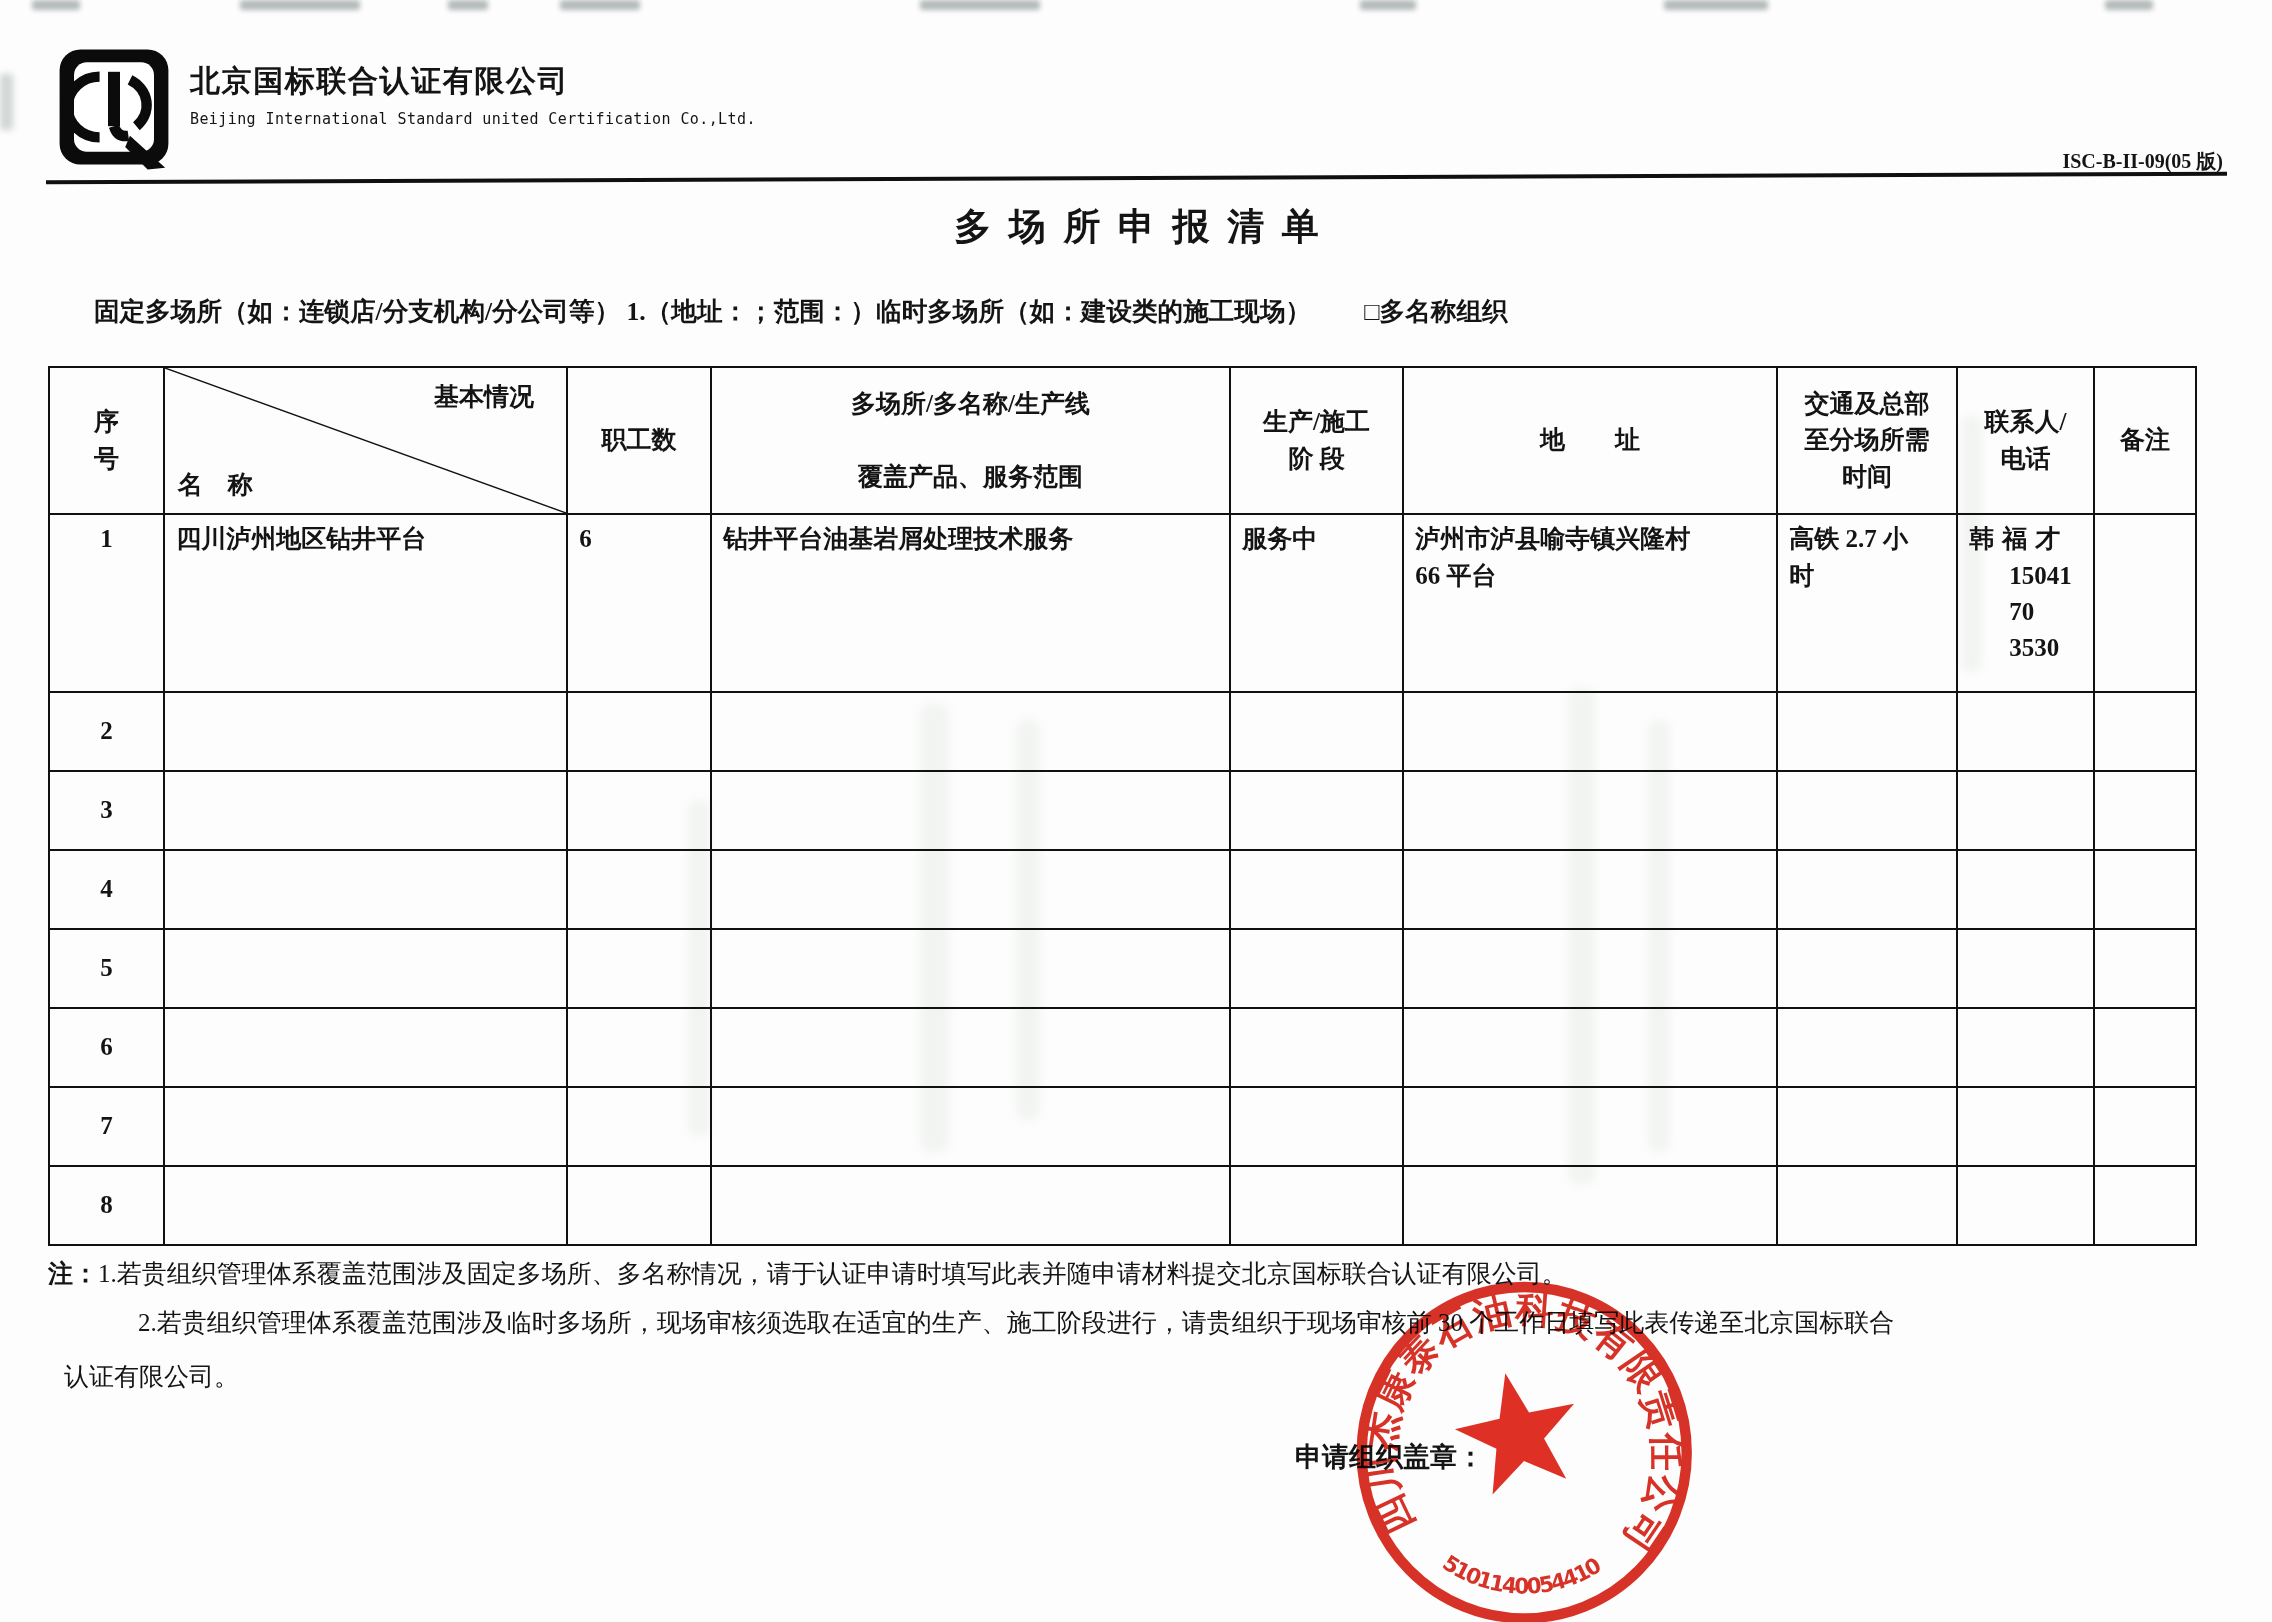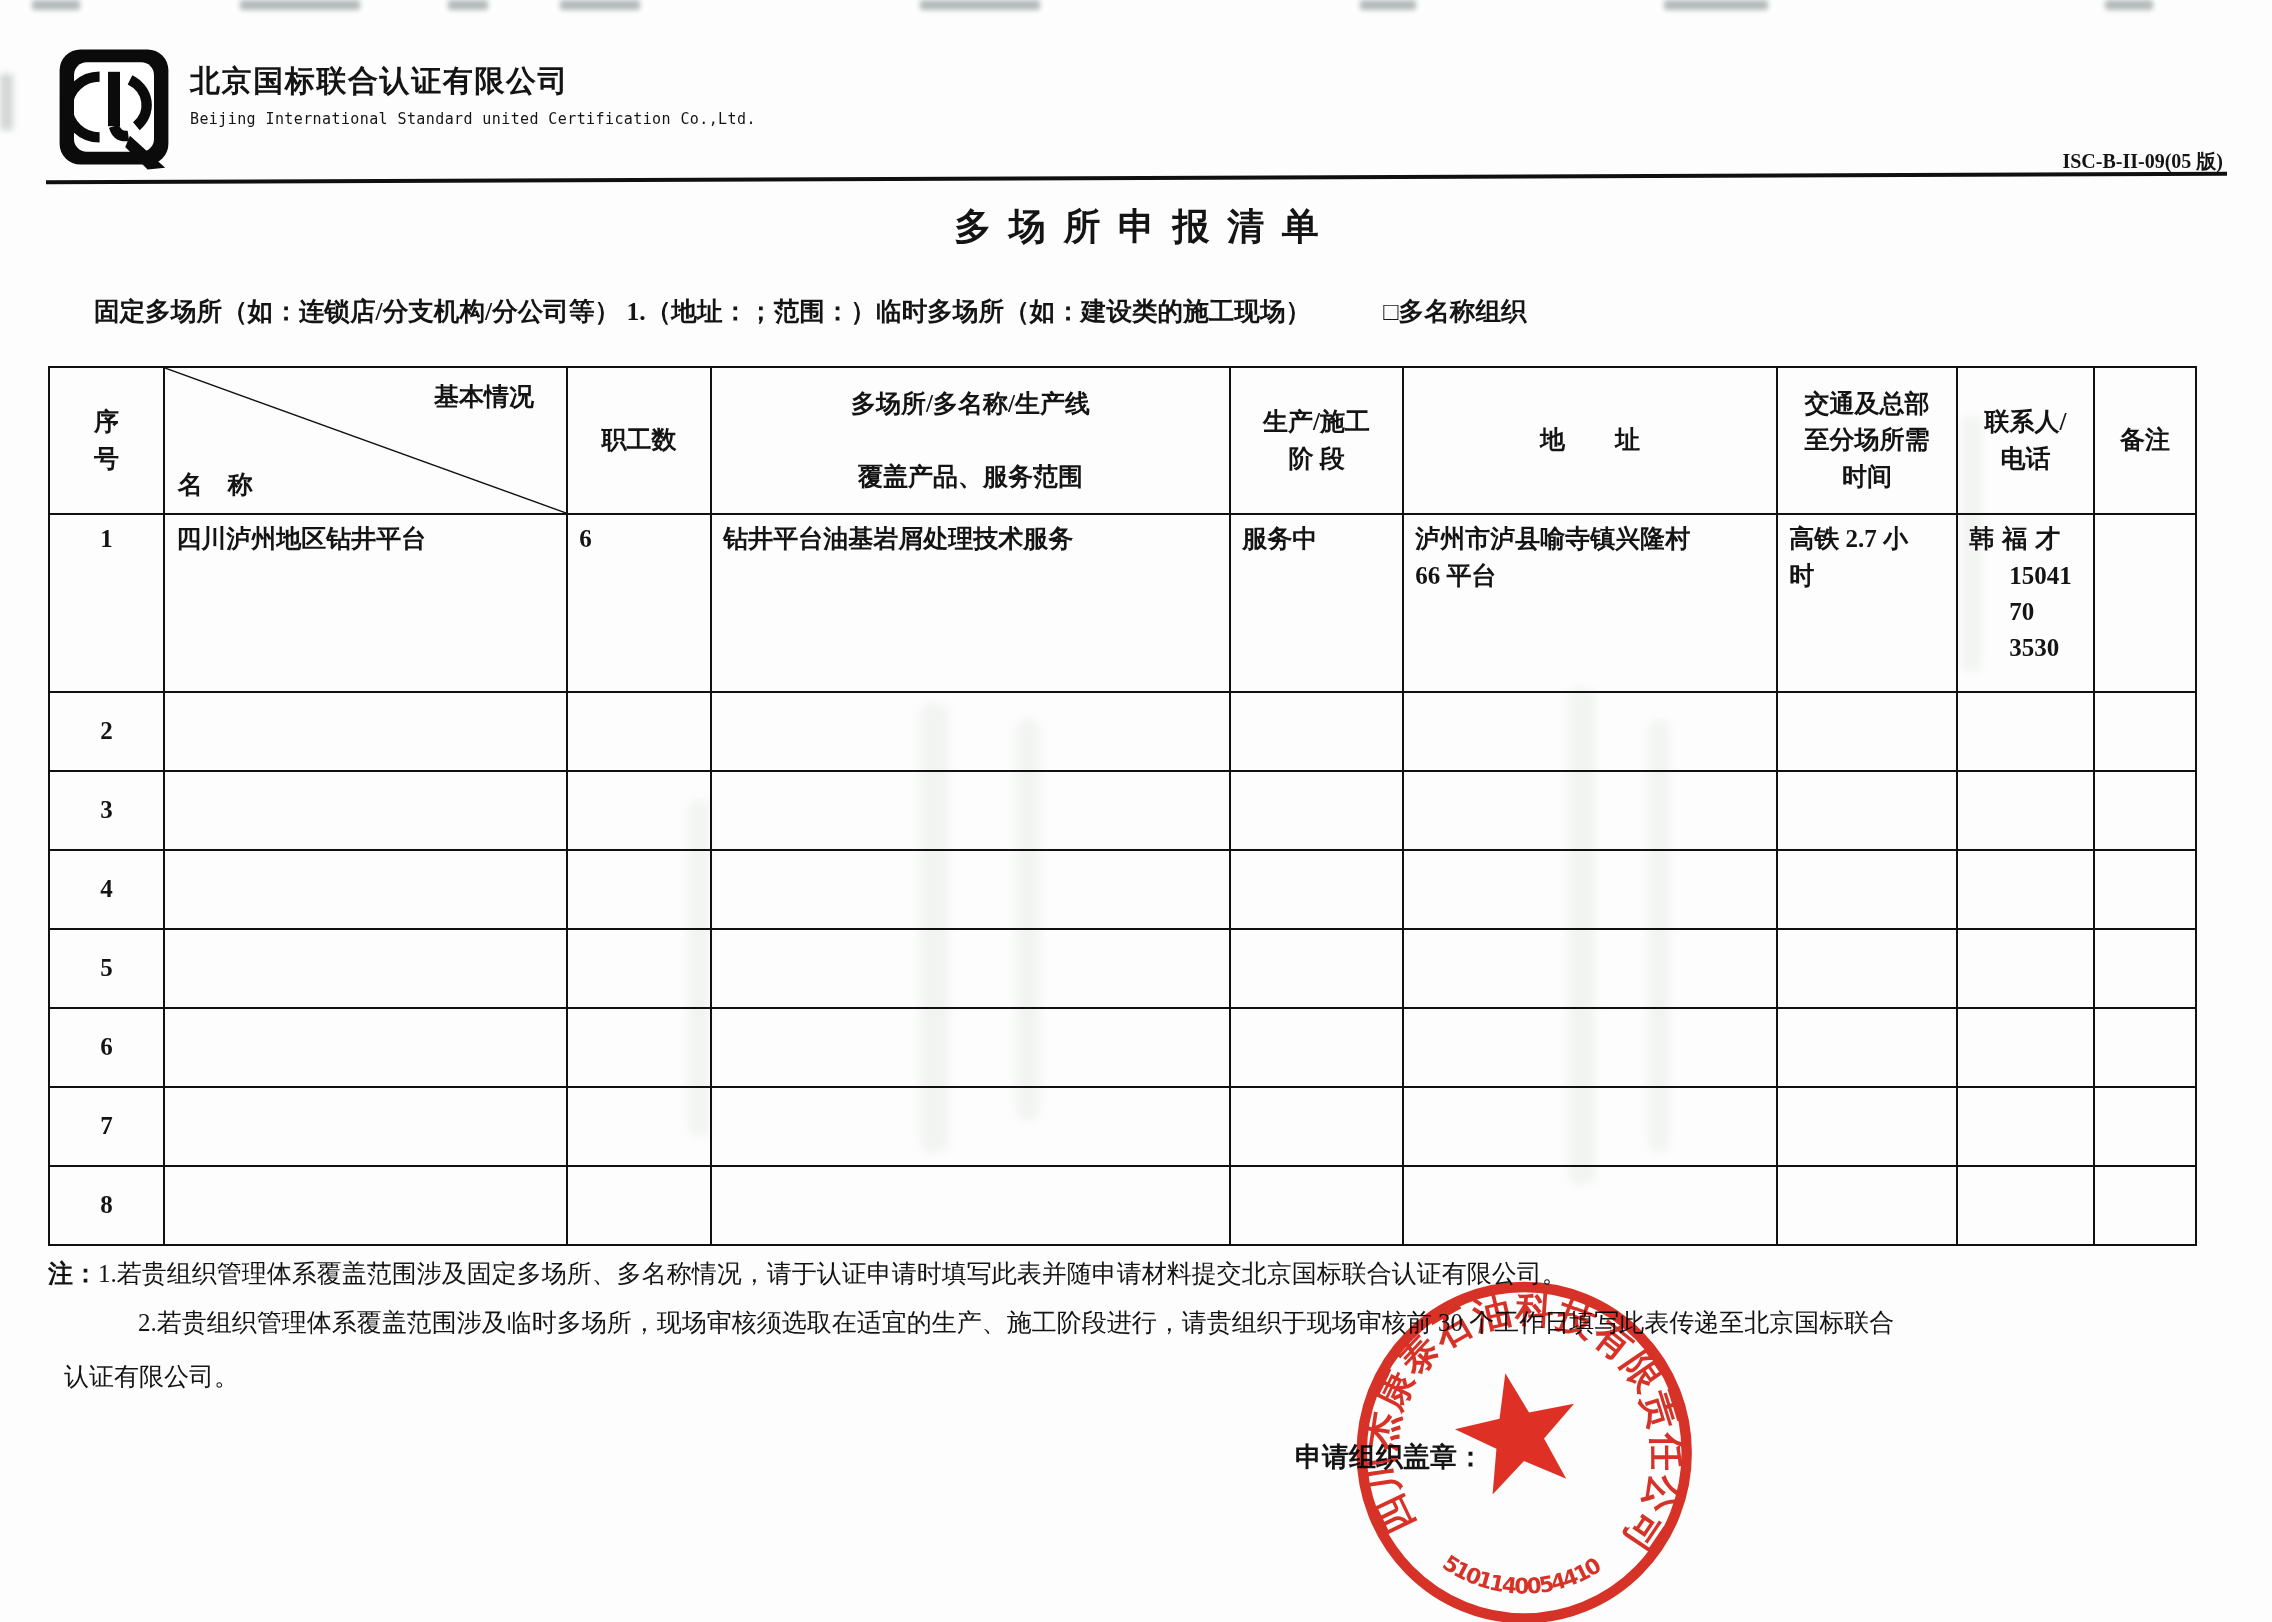--- a/index.html
+++ b/index.html
@@ -15,21 +15,21 @@
   
   .logo{position:absolute;left:53px;top:43px;width:122px;height:128px;}
   .org-cn{position:absolute;left:190px;top:61px;font-size:30px;font-weight:600;letter-spacing:1.6px;}
   .org-en{position:absolute;left:190px;top:110px;font-size:15px;font-family:"DejaVu Sans Mono","Liberation Mono",monospace;letter-spacing:0.4px;}
   .form-code{position:absolute;right:50px;top:120px;font-size:20px;font-weight:bold;margin-top:28px;}
   .head-rule{position:absolute;left:46px;top:176px;width:2181px;height:4px;background:#101010;transform:rotate(-.22deg);}
   
   .doc-title{position:absolute;left:0;top:202px;width:100%;text-align:center;
     font-size:37px;font-weight:bold;letter-spacing:17.6px;text-indent:17.6px;}
   .intro{position:absolute;left:94px;top:294px;width:2129px;font-size:25.6px;font-weight:bold;white-space:nowrap;}
-  .intro .chk{margin-left:72px;}
+  .intro .chk{margin-left:53px;}
   .intro .box{font-weight:normal;}
   
   table.main{position:absolute;left:48px;top:366px;border-collapse:collapse;table-layout:fixed;width:2146px;}
   table.main td,table.main th{border:2.4px solid #111;padding:6.4px 11.2px;font-size:25px;font-weight:600;
     white-space:pre-line;line-height:1.45;overflow:hidden;}
   thead th{text-align:center;vertical-align:middle;font-weight:600;}
   thead tr{height:146px;}
   thead th{border-bottom-width:4px;}
   tr.filled{height:178px;}
   tr.filled td{vertical-align:top;}

